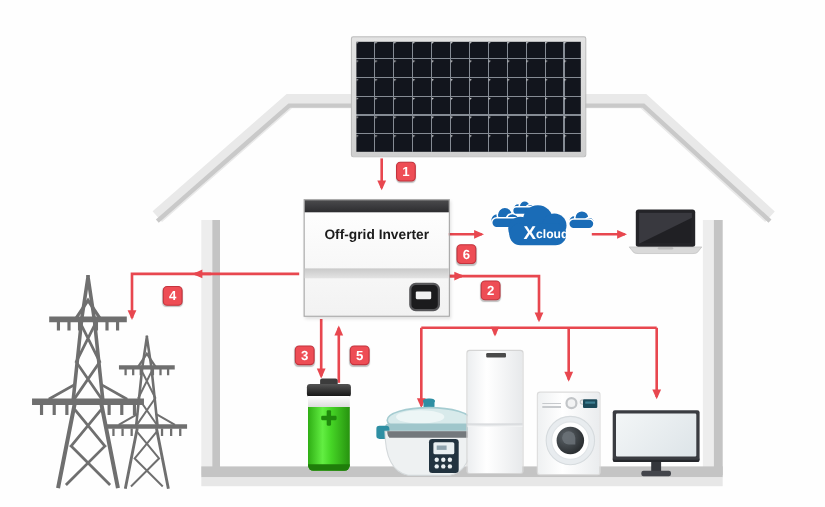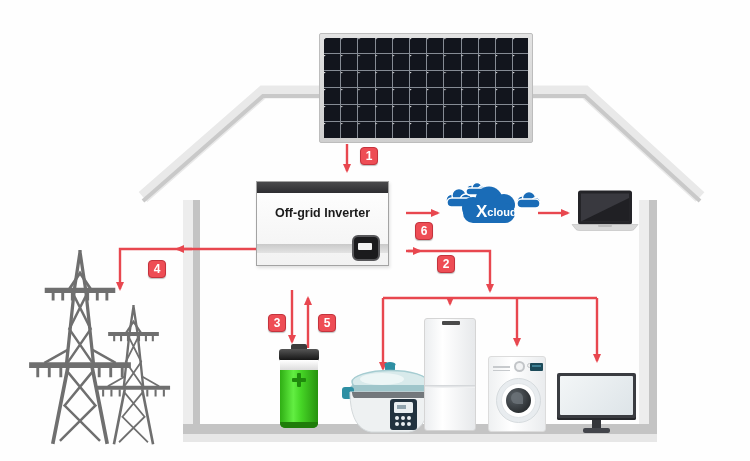--- a/index.html
+++ b/index.html
@@ -12,21 +12,21 @@
   
   .solar{left:319px;top:33px;width:214px;height:110px;background:linear-gradient(180deg,#e3e3e3,#cfcfcf);
          border:1px solid #bdbdbd;border-radius:2px;padding:4px;box-sizing:border-box;z-index:4;}
   .solar-cells{width:100%;height:100%;
     background:
       radial-gradient(circle at 0 0, rgba(255,255,255,.85) 1.1px, transparent 1.7px) 0 0 / 17.2px 17px,
       repeating-linear-gradient(90deg, transparent 0 16.2px, #858b94 16.2px 17.2px),
       repeating-linear-gradient(0deg, #12151d 0 16px, #858b94 16px 17px);}
 
   
-  .inverter{left:256px;top:181px;width:133px;height:85px;background:linear-gradient(180deg,#ffffff,#f2f2f2);
+  .inverter{left:276px;top:181px;width:133px;height:107px;background:linear-gradient(180deg,#ffffff,#f2f2f2);
             border:1px solid #a3a3a3;box-sizing:border-box;z-index:4;box-shadow:1px 2px 3px rgba(0,0,0,.12);}
   .inv-top{position:absolute;left:0;top:0;width:100%;height:11px;background:linear-gradient(180deg,#4a4a4c,#2d2d30);}
   .inv-label{position:absolute;left:0;top:24px;width:100%;text-align:center;font-size:12.5px;font-weight:700;color:#1b1b1b;}
   .inv-divider{position:absolute;left:0;top:62px;width:100%;height:9px;background:linear-gradient(180deg,#c9c9c9,#e3e3e3);}
   .inv-display{position:absolute;right:8px;bottom:4px;width:28px;height:26px;background:#1b1b1d;border:2px solid #57575a;border-radius:6px;box-sizing:border-box;}
   .inv-display::after{content:"";position:absolute;left:4px;top:6px;width:14px;height:7px;background:#f2f2f2;border-radius:1px;}
 
   
   .battery{left:277px;top:344px;width:44px;height:88px;z-index:4;}
   .bat-btn{position:absolute;left:14px;top:0;width:16px;height:7px;background:#3c3c3c;border-radius:2px;}

